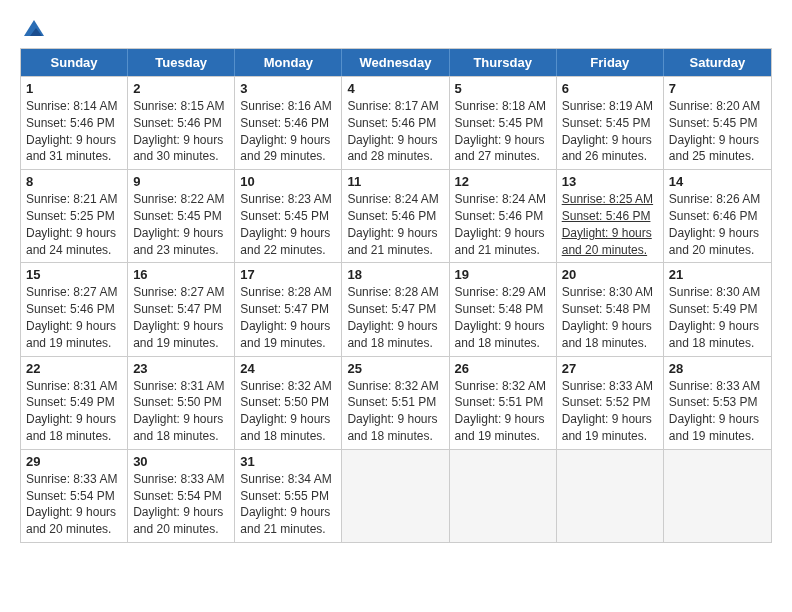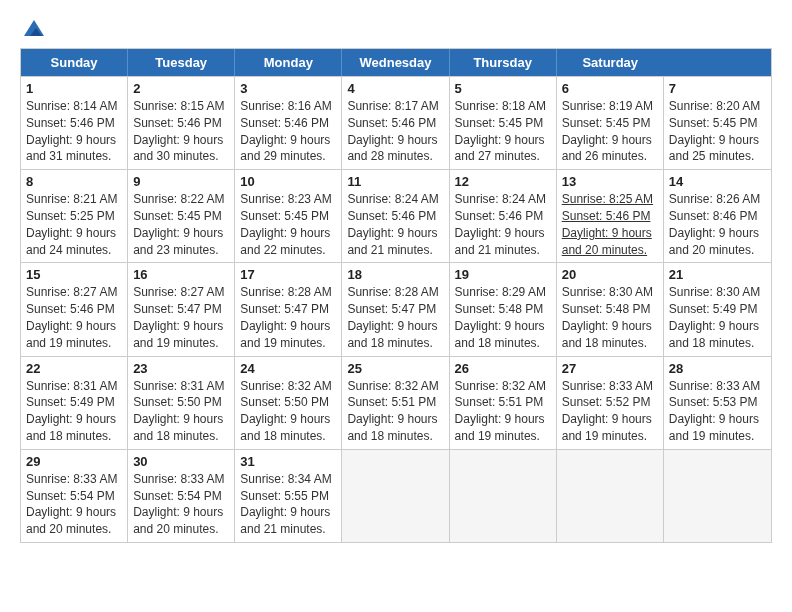--- a/index.html
+++ b/index.html
@@ -145,20 +145,21 @@
     </div>
   </div>
 
   <div class="calendar">
     <div class="cal-header">
     <div class="cal-header-cell">Sunday</div>
         <div class="cal-header-cell">Tuesday</div>
         <div class="cal-header-cell">Monday</div>
         <div class="cal-header-cell">Wednesday</div>
         <div class="cal-header-cell">Thursday</div>
+        <div class="cal-header-cell">Friday</div>
         <div class="cal-header-cell">Saturday</div>
       </div>
     <div class="cal-body">
     <div class="cal-row">
           <div class="cal-cell">
             <span class="day-num">1</span>
             <div class="day-info" style="white-space: pre-line;">Sunrise: 8:14 AM
 Sunset: 5:46 PM
 Daylight: 9 hours
 and 31 minutes.</div>
@@ -245,21 +246,21 @@
           <div class="cal-cell">
             <span class="day-num">13</span>
             <div class="day-info" style="white-space: pre-line; text-decoration: underline;">Sunrise: 8:25 AM
 Sunset: 5:46 PM
 Daylight: 9 hours
 and 20 minutes.</div>
           </div>
           <div class="cal-cell">
             <span class="day-num">14</span>
             <div class="day-info" style="white-space: pre-line;">Sunrise: 8:26 AM
-Sunset: 8:46 PM
+Sunset: 6:46 PM
 Daylight: 9 hours
 and 20 minutes.</div>
           </div>
         </div>
         <div class="cal-row">
           <div class="cal-cell">
             <span class="day-num">15</span>
             <div class="day-info" style="white-space: pre-line;">Sunrise: 8:27 AM
 Sunset: 5:46 PM
 Daylight: 9 hours

